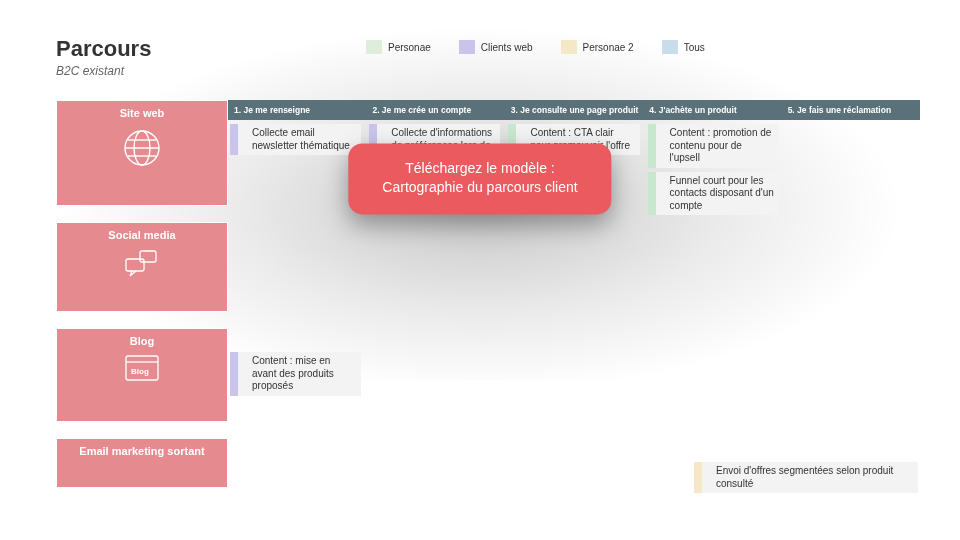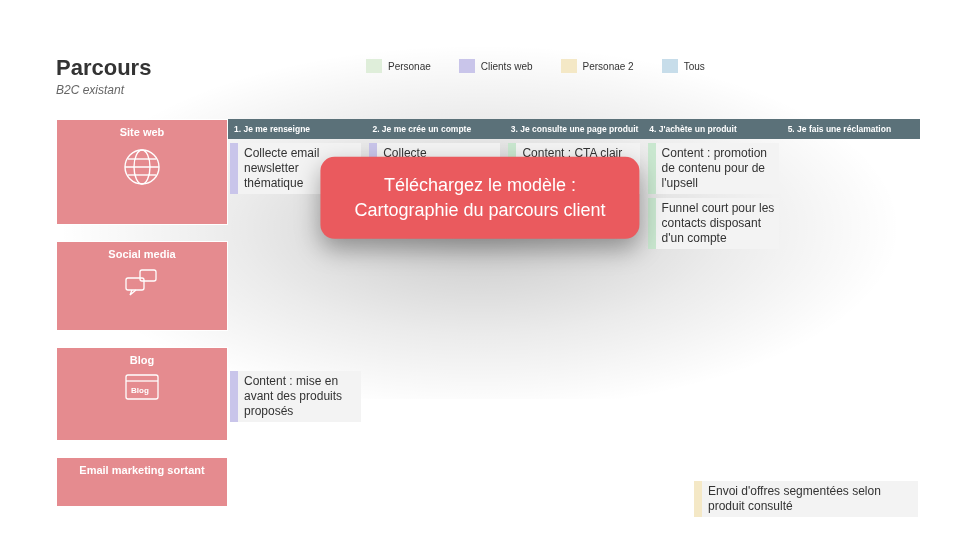--- a/index.html
+++ b/index.html
@@ -3,21 +3,20 @@
 <meta charset="utf-8">
 <style>
   * { box-sizing: border-box; margin: 0; padding: 0; }
   html, body { width: 960px; height: 540px; font-family: Arial, Helvetica, sans-serif; background: #fff; overflow: hidden; }
   .slide {
     position: relative;
     width: 960px;
     height: 380px;
     padding: 36px 40px 0 56px;
     background: radial-gradient(ellipse at 50% 55%, rgba(0,0,0,0.22) 0%, rgba(0,0,0,0.08) 36%, rgba(0,0,0,0) 62%);
-    margin-top: 19px;
   }
   
   .hdr { display: flex; align-items: flex-start; }
   .title-block { width: 180px; }
   .title { font-size: 22px; font-weight: 700; color: #333; }
   .subtitle { font-size: 12px; color: #666; margin-top: 2px; font-style: italic; }
   .persona-row { flex: 1; display: flex; gap: 28px; padding-left: 130px; align-items: center; margin-top: 4px; }
   .persona { display: flex; align-items: center; gap: 6px; font-size: 10px; color: #333; }
   .persona .sw { width: 16px; height: 14px; }
   
@@ -41,31 +40,31 @@
     flex: 1; background: #5b7179; color: #fff; font-size: 8.5px; font-weight: 600;
     display: flex; align-items: center; padding-left: 6px;
   }
   .lane { display: flex; gap: 4px; }
   .lane0 { height: 106px; }
   .lane1 { height: 90px; }
   .lane2 { height: 94px; }
   .lane3 { height: 50px; }
   .cell { flex: 1; padding: 2px; display: flex; flex-direction: column; gap: 4px; }
   .card {
-    font-size: 12px; color: #333; padding: 3px 4px 3px 6px;
+    font-size: 10px; color: #333; padding: 3px 4px 3px 14px;
     border-left: 8px solid #ccc; background: #f3f3f3;
     line-height: 1.25;
   }
   .bl-lav   { border-left-color: #c9c5ea; }
   .bl-cream { border-left-color: #f4e8c6; }
   .bl-mint  { border-left-color: #c9e7cf; }
   
   .cta {
     position: absolute; left: 50%; top: 47%; transform: translate(-50%, -50%);
-    background: #ea5a5e; color: #fff; font-size: 18px; text-align: center;
+    background: #ea5a5e; color: #fff; font-size: 14px; text-align: center;
     padding: 16px 34px; border-radius: 14px;
     box-shadow: 0 10px 24px rgba(0,0,0,0.35);
     line-height: 1.4;
   }
 </style>
 </head>
 <body>
 
 <div class="slide">
 

